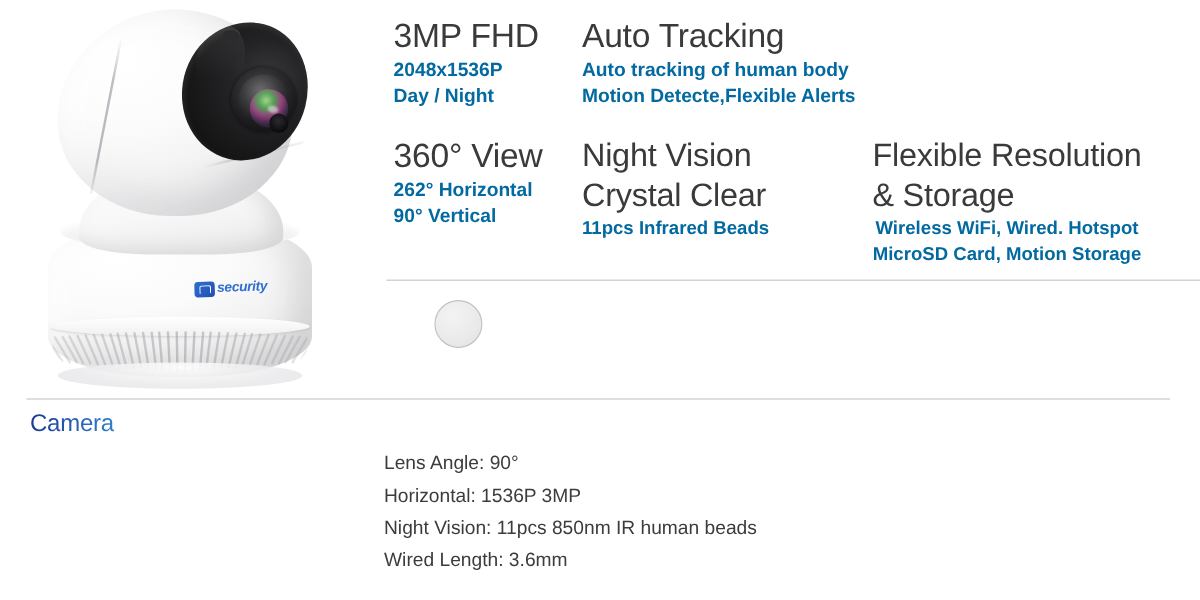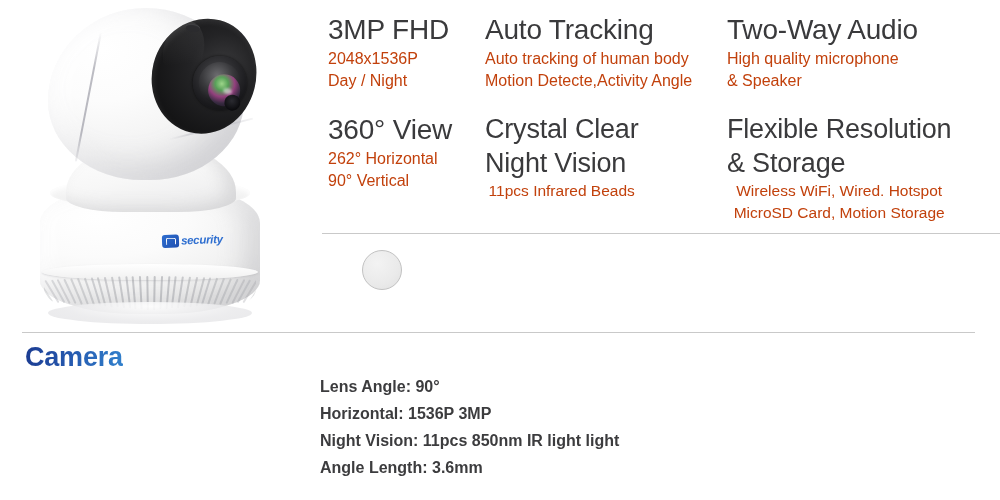--- a/index.html
+++ b/index.html
@@ -261,22 +261,22 @@
   .feature {
     position: absolute;
   }
   .f-title {
     color: #3a3a3c;
     font-weight: 300;
     letter-spacing: -0.2px;
     white-space: nowrap;
   }
   .f-sub {
-    color: #c2410c;
-    font-weight: 400;
+    color: #0369a1;
+    font-weight: 700;
     white-space: nowrap;
   }
 
   
   .fc1 { left: 8px; }
   .fc2 { left: 165px; }
   .fc3 { left: 407px; }
   .r1  { top: 12px; }
   .r2  { top: 112px; }
 
@@ -316,40 +316,40 @@
     color: #4a4a4c;
     font-weight: 300;
     margin-left: 2px;
   }
 
   
   .section-title {
     position: absolute;
     left: 25px;
     top: 342px;
-    font-size: 27px;
-    font-weight: 700;
+    font-size: 20px;
+    font-weight: 400;
     letter-spacing: -0.2px;
     background: linear-gradient(95deg, #1b3b91 0%, #2558ae 45%, #3180cc 100%);
     -webkit-background-clip: text;
     background-clip: text;
     color: transparent;
     -webkit-text-fill-color: transparent;
   }
   .spec-list {
     position: absolute;
     left: 320px;
     top: 373px;
     width: 660px;
   }
   .spec-line {
     font-size: 16px;
     line-height: 27px;
     color: #3c3c3e;
-    font-weight: 700;
+    font-weight: 400;
     white-space: nowrap;
   }
 </style>
 </head>
 <body>
 
 <div class="product-stage">
   <div class="cam">
 
     <div class="cam-base"></div>
@@ -425,38 +425,33 @@
 
   <div class="feature fc1 r1">
     <div class="f-title big">3MP FHD</div>
     <div class="f-sub s1">2048x1536P</div>
     <div class="f-sub s1">Day / Night</div>
   </div>
 
   <div class="feature fc2 r1">
     <div class="f-title big">Auto Tracking</div>
     <div class="f-sub s1">Auto tracking of human body</div>
-    <div class="f-sub s1">Motion Detecte,Activity Angle</div>
-  </div>
-
-  <div class="feature fc3 r1">
-    <div class="f-title big">Two-Way Audio</div>
-    <div class="f-sub s1">High quality microphone</div>
-    <div class="f-sub s1">&amp; Speaker</div>
-  </div>
+    <div class="f-sub s1">Motion Detecte,Flexible Alerts</div>
+  </div>
+
 
   <div class="feature fc1 r2">
     <div class="f-title big">360° View</div>
     <div class="f-sub s1">262° Horizontal</div>
     <div class="f-sub s1">90° Vertical</div>
   </div>
 
   <div class="feature fc2 r2">
+    <div class="f-title big2">Night Vision</div>
     <div class="f-title big2">Crystal Clear</div>
-    <div class="f-title big2">Night Vision</div>
     <div class="f-sub s2">11pcs Infrared Beads</div>
   </div>
 
   <div class="feature fc3 r2">
     <div class="f-title big2">Flexible Resolution</div>
     <div class="f-title big2">&amp; Storage</div>
     <div class="f-sub s2">Wireless WiFi, Wired. Hotspot</div>
     <div class="f-sub s2">MicroSD Card, Motion Storage</div>
   </div>
 
@@ -468,15 +463,15 @@
   <div class="swatch"></div>
 </div>
 
 <div class="divider div-section"></div>
 
 <div class="section-title">Camera</div>
 
 <div class="spec-list">
   <div class="spec-line">Lens Angle: 90°</div>
   <div class="spec-line">Horizontal: 1536P 3MP</div>
-  <div class="spec-line">Night Vision: 11pcs 850nm IR light light</div>
-  <div class="spec-line">Angle Length: 3.6mm</div>
+  <div class="spec-line">Night Vision: 11pcs 850nm IR human beads</div>
+  <div class="spec-line">Wired Length: 3.6mm</div>
 </div>
 
 </body></html>

